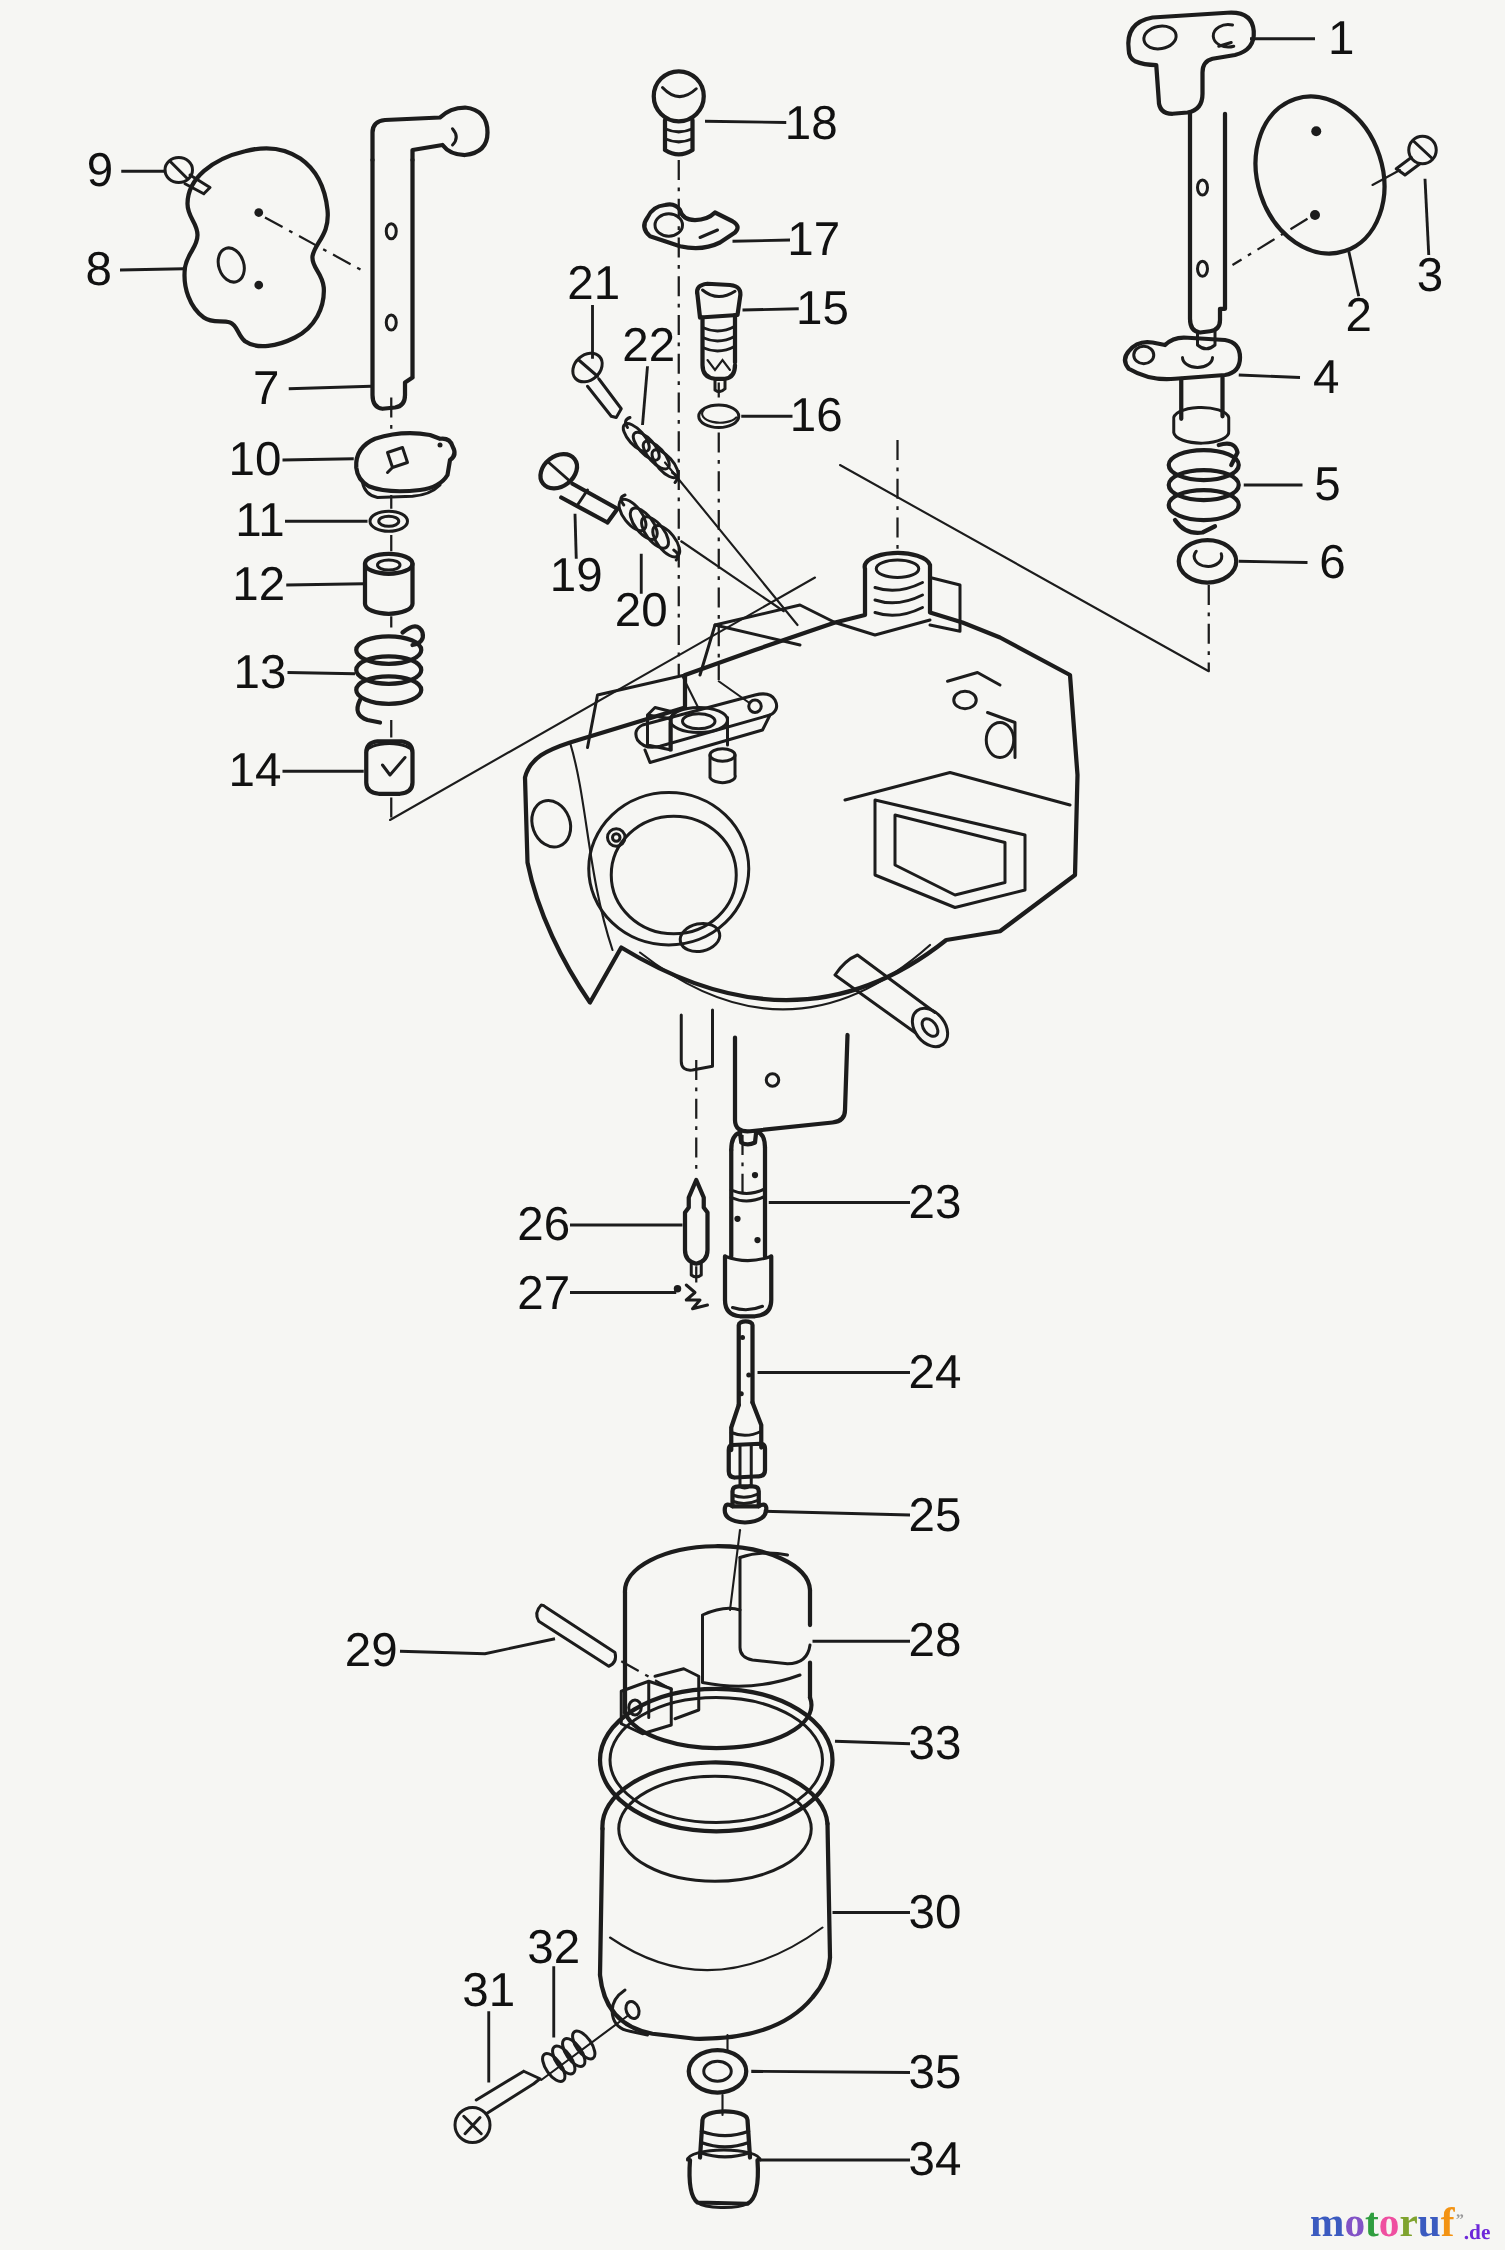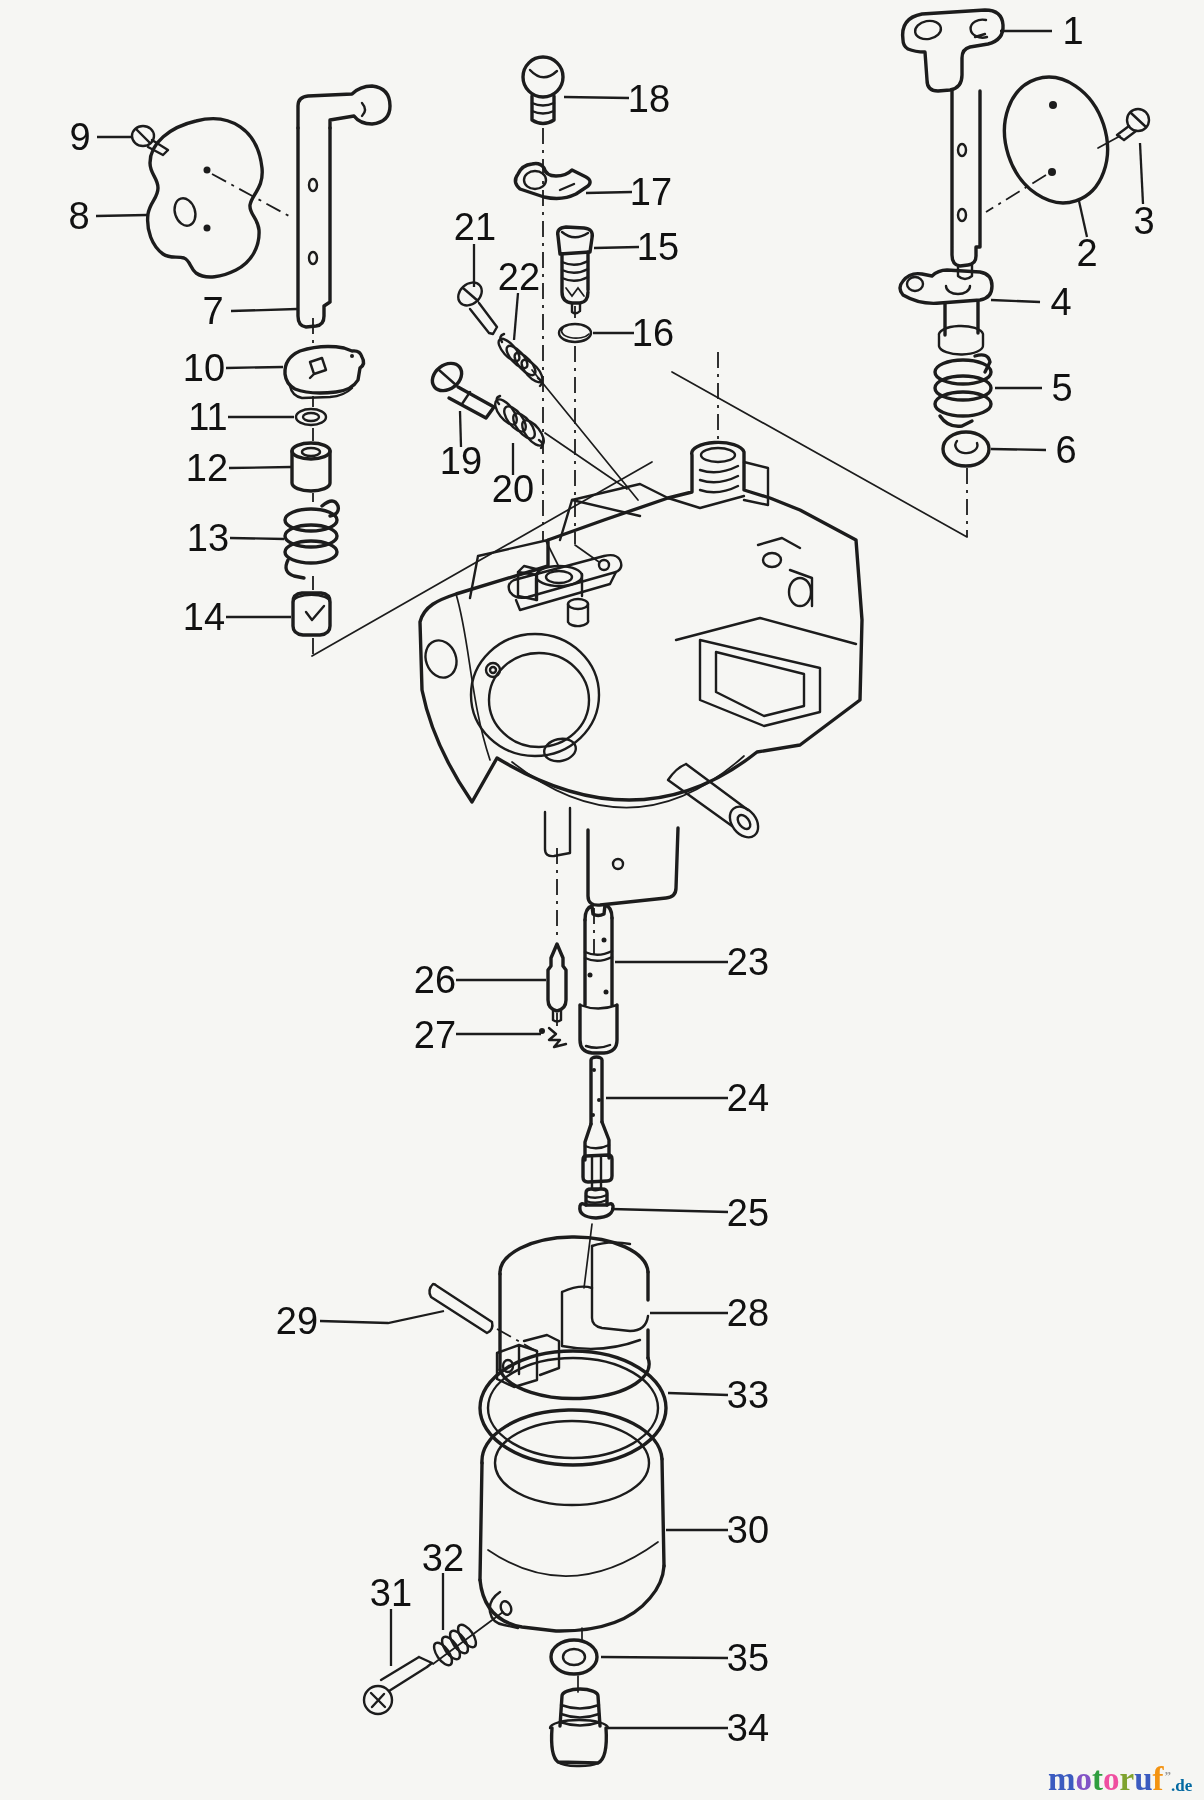--- a/index.html
+++ b/index.html
@@ -425,14 +425,14 @@
 
 <div id="watermark">
     <span class="lt" style="color: rgb(59, 91, 192);">m</span>
     <span class="lt" style="color: rgb(130, 83, 198);">o</span>
     <span class="lt" style="color: rgb(47, 158, 63);">t</span>
     <span class="lt" style="color: rgb(239, 79, 160);">o</span>
     <span class="lt" style="color: rgb(127, 163, 46);">r</span>
     <span class="lt" style="color: rgb(59, 91, 192);">u</span>
     <span class="lt" style="color: rgb(243, 147, 18);">f</span>
     <span class="mk" style="color: rgb(154, 154, 154);">”</span>
-    <span class="sfx" style="color: #0369a1;">.de</span>
+    <span class="sfx" style="color: #6d28d9;">.de</span>
   </div>
 
 </body></html>

